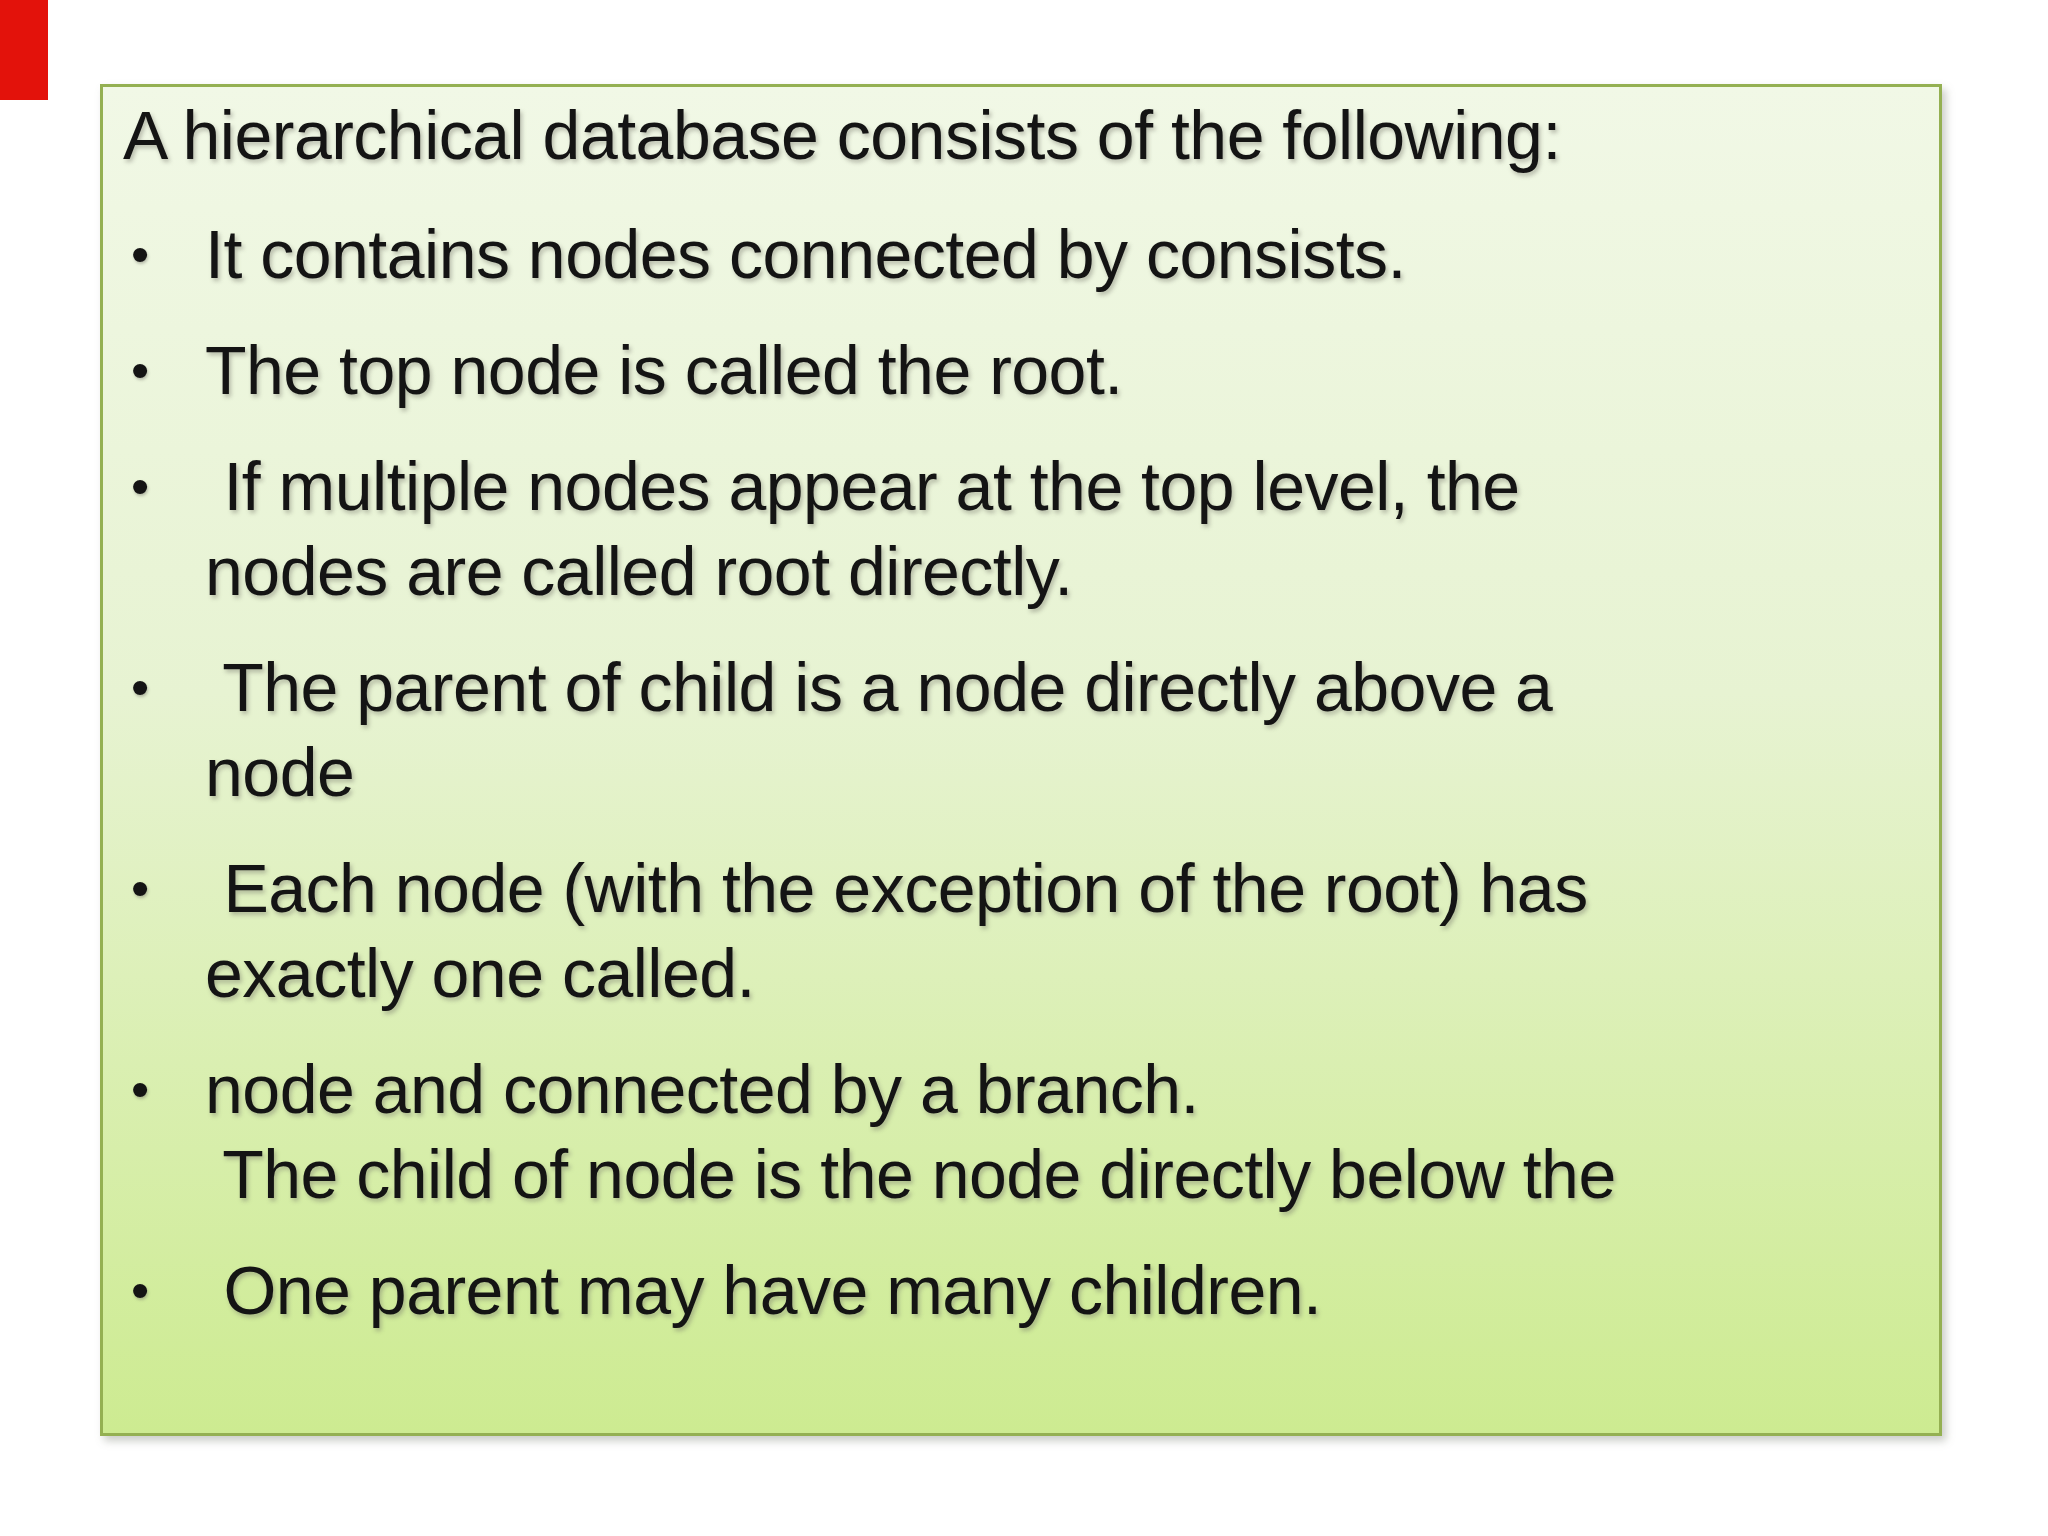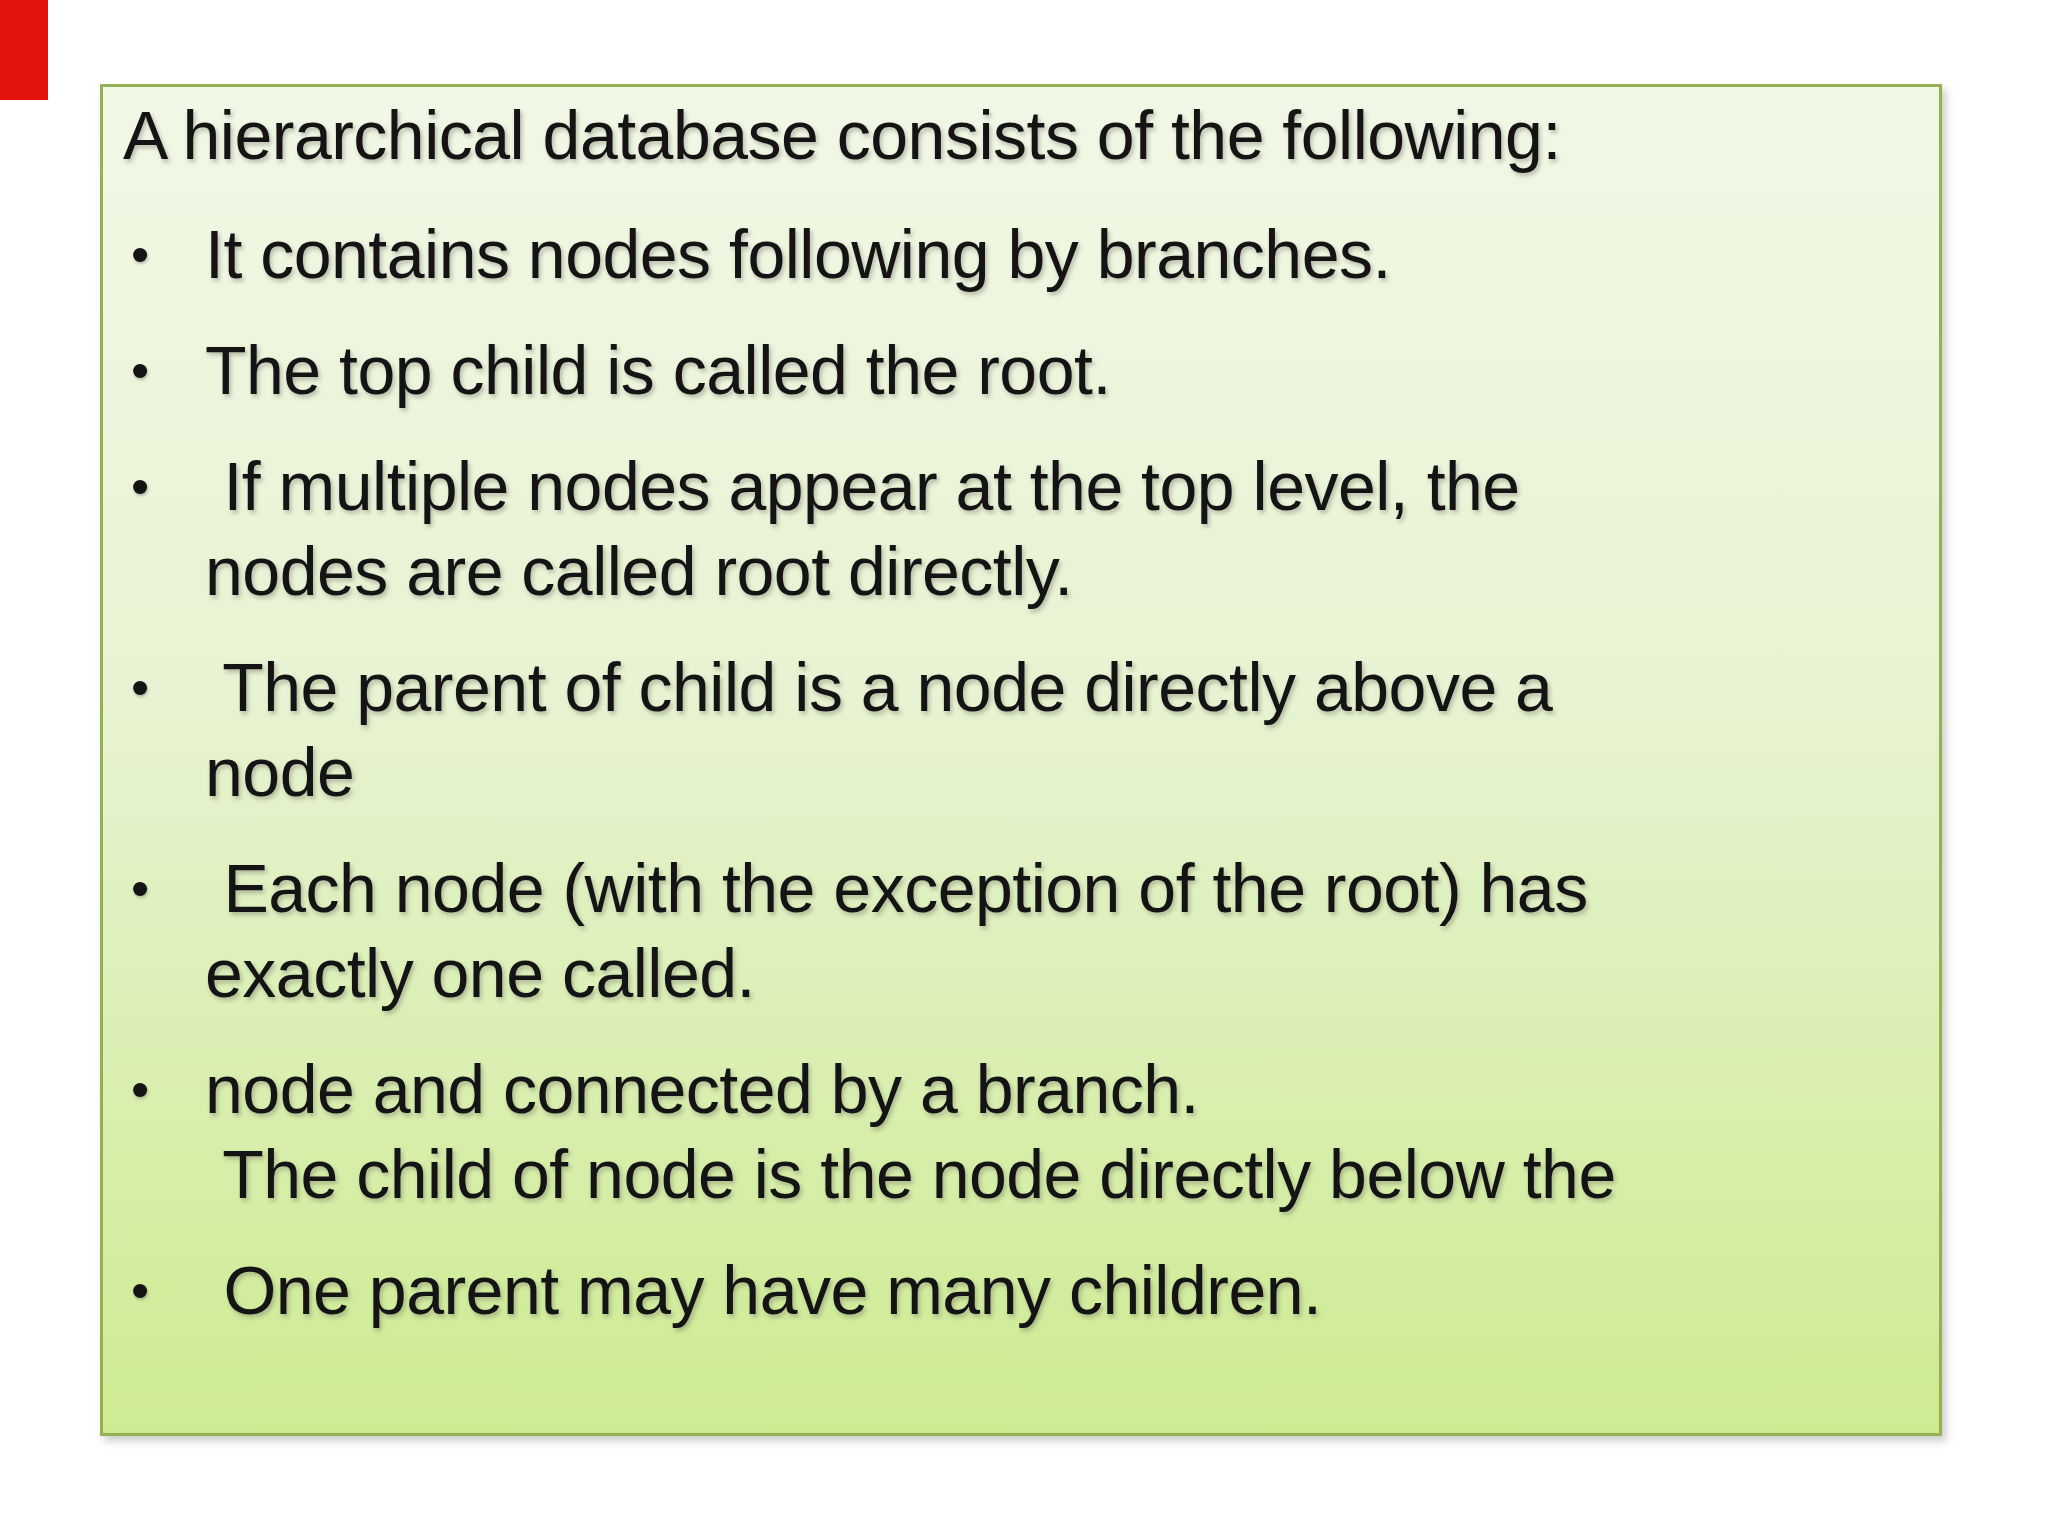--- a/index.html
+++ b/index.html
@@ -79,27 +79,27 @@
 <body>
 
 <div class="slide" style="--page-bg: #ffffff; --corner-red: #e3120b; --box-border: #94b052; --fill-top: #f1f8e6; --fill-mid: #e7f3d2; --fill-bottom: #cdeb91; --text-color: #141414;">
   <div class="corner-mark"></div>
   <div class="text-box">
     <div class="title">A hierarchical database consists of the following:</div>
     <div class="bullet-list">
         <div class="item">
           <span class="bullet">•</span>
           <div class="lines">
-            <div class="line">It contains nodes following by branches.</div>
+            <div class="line">It contains nodes connected by consists.</div>
           </div>
         </div>
         <div class="item">
           <span class="bullet">•</span>
           <div class="lines">
-            <div class="line">The top child is called the root.</div>
+            <div class="line">The top node is called the root.</div>
           </div>
         </div>
         <div class="item">
           <span class="bullet">•</span>
           <div class="lines">
             <div class="line"> If multiple nodes appear at the top level, the</div>
             <div class="line">nodes are called root directly.</div>
           </div>
         </div>
         <div class="item">

